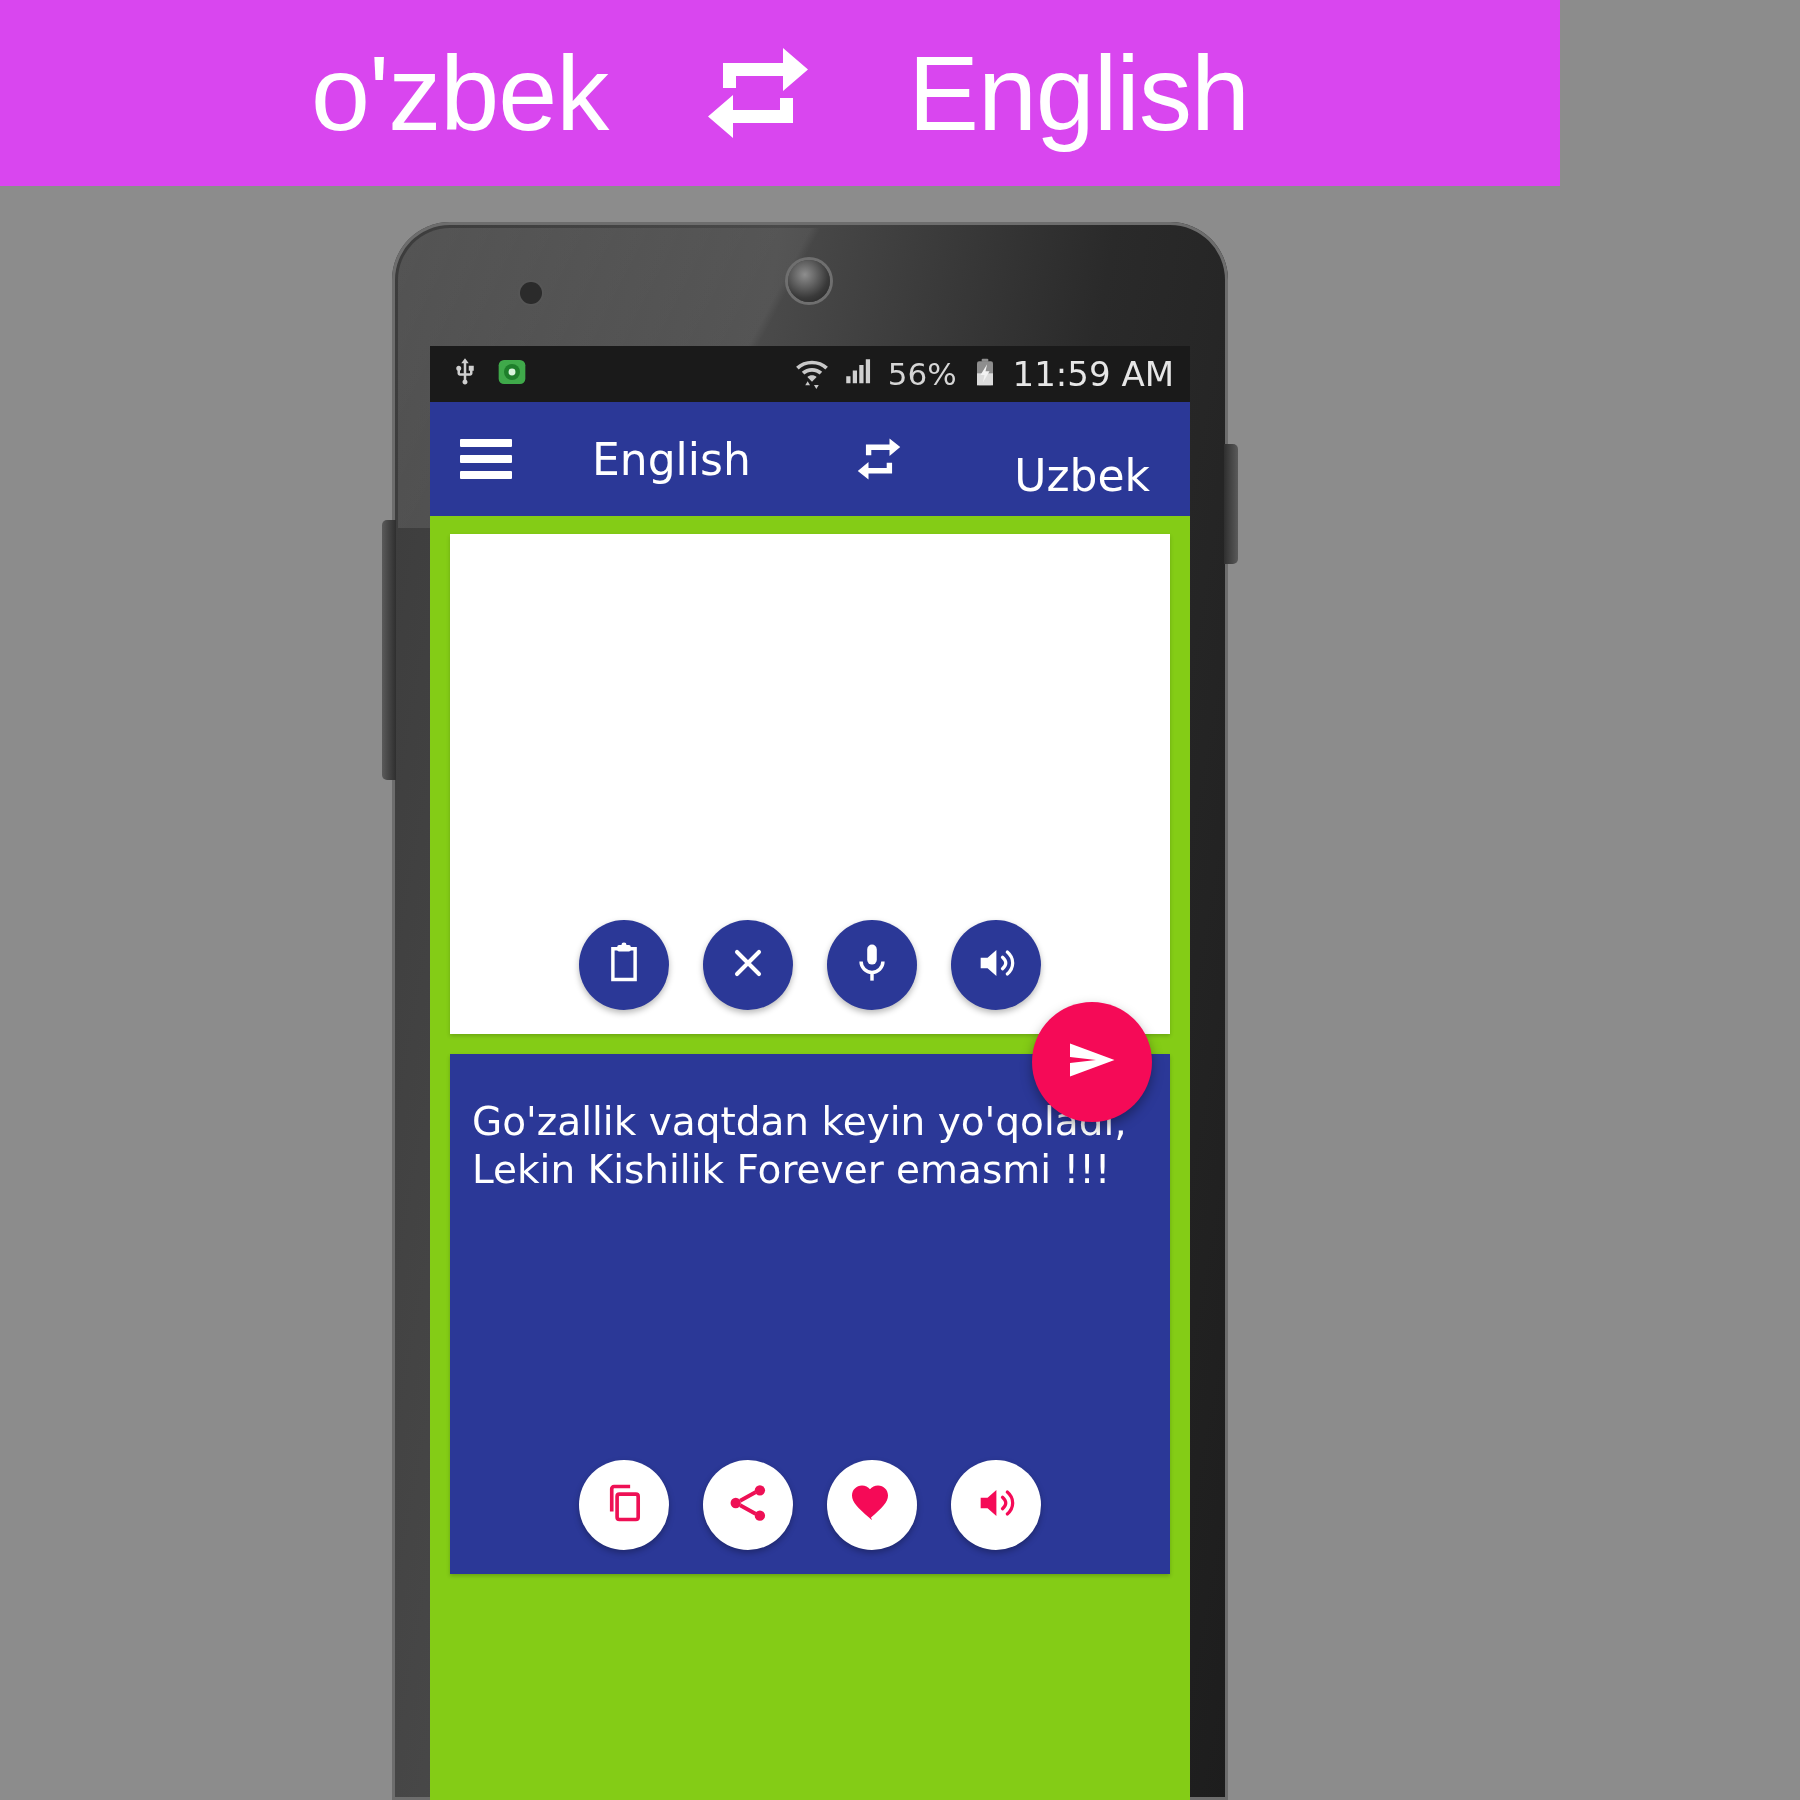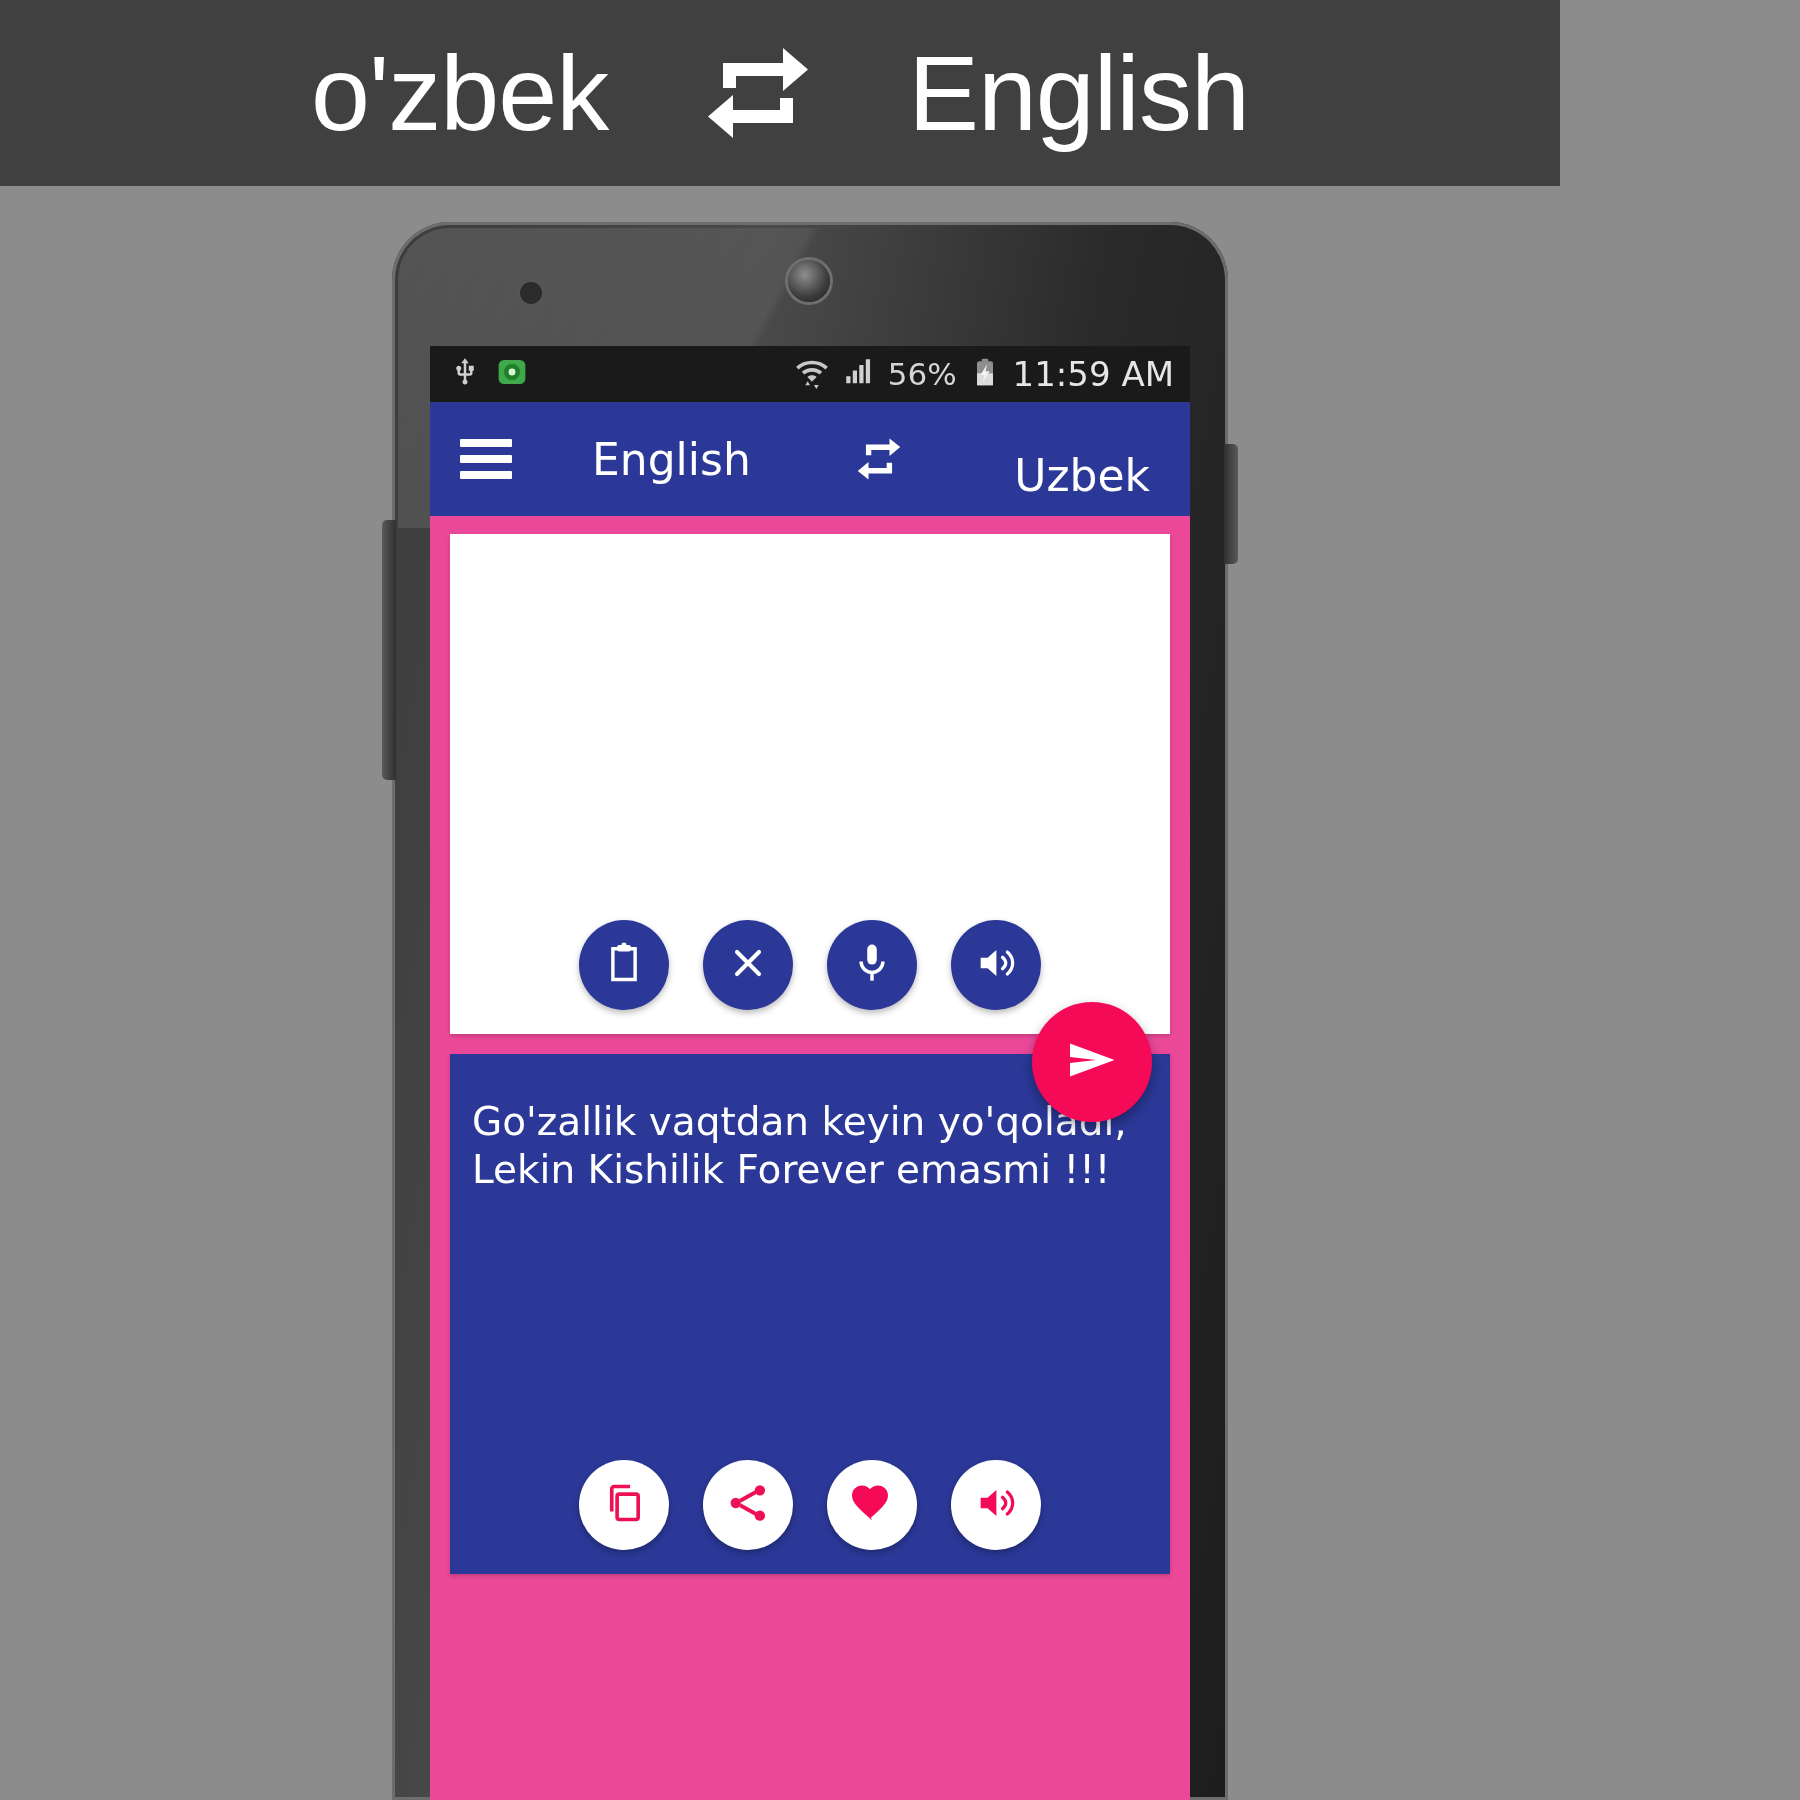--- a/index.html
+++ b/index.html
@@ -14,21 +14,21 @@
     overflow: hidden;
     font-family: "Liberation Sans", sans-serif;
   }
 
   
   .promo-banner {
     position: absolute;
     top: 0; left: 0;
     width: 1560px;
     height: 186px;
-    background: #404040;
+    background: #d946ef;
     display: flex;
     align-items: center;
     justify-content: center;
     gap: 90px;
     overflow: hidden;
   }
   .promo-lang {
     color: #ffffff;
     font-size: 106px;
     font-weight: 400;
@@ -109,21 +109,21 @@
     box-shadow: 0 0 0 3px #6f6f6f;
   }
 
   
   .screen {
     position: absolute;
     left: 38px;
     top: 124px;
     width: 760px;
     height: 1454px;
-    background: #ec4899;
+    background: #84cc16;
     overflow: hidden;
   }
 
   
   .status-bar {
     height: 56px;
     background: #1a1a1a;
     display: flex;
     align-items: center;
     padding: 0 16px 0 20px;

